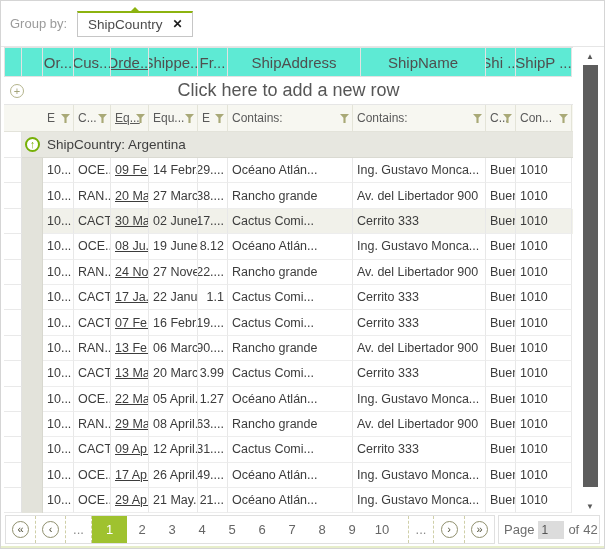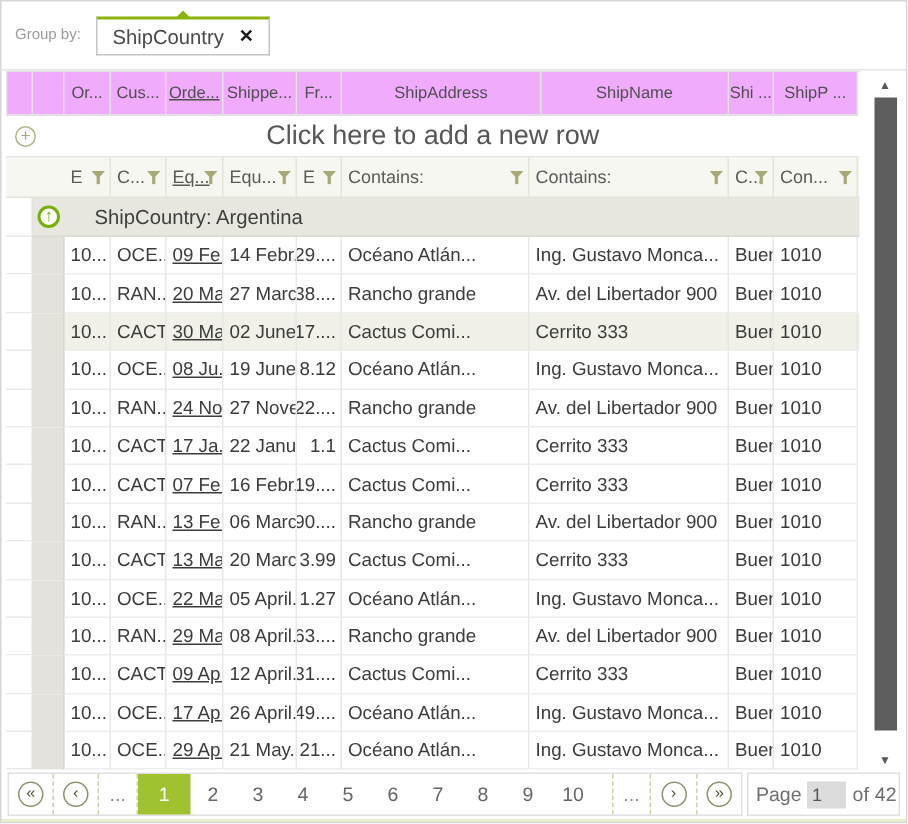--- a/index.html
+++ b/index.html
@@ -1,56 +1,56 @@
 <!DOCTYPE html>
 <html><head>
 <meta charset="utf-8">
 <style>
   * { margin:0; padding:0; box-sizing:border-box; }
   html,body { background:#fff; font-family:"Liberation Sans", sans-serif; }
   .control { position:relative; width:605px; height:549px; border:1px solid #d5d5d5; background:#fff; overflow:hidden; }
 
   
   .group-panel { height:46px; display:flex; align-items:center; padding-left:9px; border-bottom:1px solid #e6e6e6; }
-  .group-by-label { color:#9b9b9b; font-size:10px; margin-right:10px; }
+  .group-by-label { color:#9b9b9b; font-size:13px; margin-right:10px; }
   .group-chip { position:relative; display:flex; align-items:center; gap:10px; background:#fff;
                 border:1px solid #c6c6c6; border-top:2px solid #8cb30f; padding:4px 10px 4px 10px; font-size:13.5px; color:#4a4a4a; cursor:pointer; }
   .chip-sort { position:absolute; top:-6px; left:50%; margin-left:-5px; width:0; height:0;
                border-left:5px solid transparent; border-right:5px solid transparent; border-bottom:5px solid #8cb30f; }
   .chip-close { font-size:12px; font-weight:bold; color:#1a1a1a; cursor:pointer; }
 
   
   .c-ind{width:18px;} .c-exp{width:21px;} .c-ord{width:31px;} .c-cus{width:37px;}
   .c-odate{width:38px;text-decoration:underline;} .c-sdate{width:49px;} .c-frt{width:30px;}
   .c-sname{width:125px;} .c-saddr{width:133px;} .c-scity{width:30px;} .c-spost{width:56px;}
 
   .grid-body { width:569px; margin-left:3px; }
   .header-row { display:flex; height:30px; border-top:1px solid #e2e2e2; }
-  .hcell { border-right:1px solid #e2e2e2; border-bottom:1px solid #e2e2e2; font-size:11px; color:#4f4f4f;
-           display:flex; align-items:center; justify-content:center; white-space:nowrap; overflow:hidden; background:#f0abfc; cursor:pointer; }
+  .hcell { border-right:1px solid #e2e2e2; border-bottom:1px solid #e2e2e2; font-size:15px; color:#4f4f4f;
+           display:flex; align-items:center; justify-content:center; white-space:nowrap; overflow:hidden; background:#5eead4; cursor:pointer; }
   .hcell:first-child { border-left:1px solid #e2e2e2; }
 
   .add-row { position:relative; height:28px; display:flex; align-items:center; border-bottom:1px solid #e6e6e6; cursor:pointer; }
   .plus-circle { position:absolute; left:6px; width:14px; height:14px; border:1px solid #b4b48c; border-radius:50%;
                  color:#a3a379; font-size:11px; line-height:12px; text-align:center; }
   .add-row-label { width:100%; text-align:center; font-size:18px; color:#565656; }
 
   .filter-row { display:flex; height:27px; background:#f7f7f1; border-bottom:1px solid #e3e3da; }
   .f-lead { width:39px; }
   .fcell { position:relative; border-right:1px solid #e4e4d8; display:flex; align-items:center; font-size:12px; color:#5a5a5a;
            padding:0 13px 0 4px; white-space:nowrap; overflow:hidden; cursor:pointer; }
   .funnel { position:absolute; right:3px; top:9px; width:9px; height:9px; background:#a9a977;
             clip-path:polygon(0 0,100% 0,62% 42%,62% 100%,38% 100%,38% 42%); }
 
   .group-row { display:flex; height:26px; }
   .group-row .g-ind { width:18px; background:#fff; border-right:1px solid #e2e2e2; border-bottom:1px solid #e9e9e9; }
   .group-row .g-main { flex:1; background:#e7e7e0; border-bottom:1px solid #dadad2; display:flex; align-items:center; gap:7px; padding-left:3px; cursor:pointer; }
   .collapse-icon { width:15px; height:15px; border:2px solid #76b007; border-radius:50%; color:#76b007;
                    font-size:11px; font-weight:bold; line-height:11px; text-align:center; background:#fff; }
-  .group-label { font-size:13.5px; color:#3f3f3f;margin-left:16px; }
+  .group-label { font-size:13.5px; color:#3f3f3f; }
 
   .rows {}
   .drow { display:flex; height:25.4px; background:#fff; }
   .drow.alt { background:#f1f1ea; }
   .d-ind { width:18px; border-right:1px solid #e2e2e2; border-bottom:1px solid #e9e9e9; background:#fff; }
   .d-exp { width:21px; background:#e3e3db; border-right:1px solid #d8d8cf; }
   .dcell { border-right:1px solid #e8e8e8; border-bottom:1px solid #ededed; font-size:12.5px; color:#3c3c3c;
            display:flex; align-items:center; padding:0 3px 0 4px; white-space:nowrap; overflow:hidden; cursor:default; }
   .dcell.num { justify-content:flex-end; }
 

